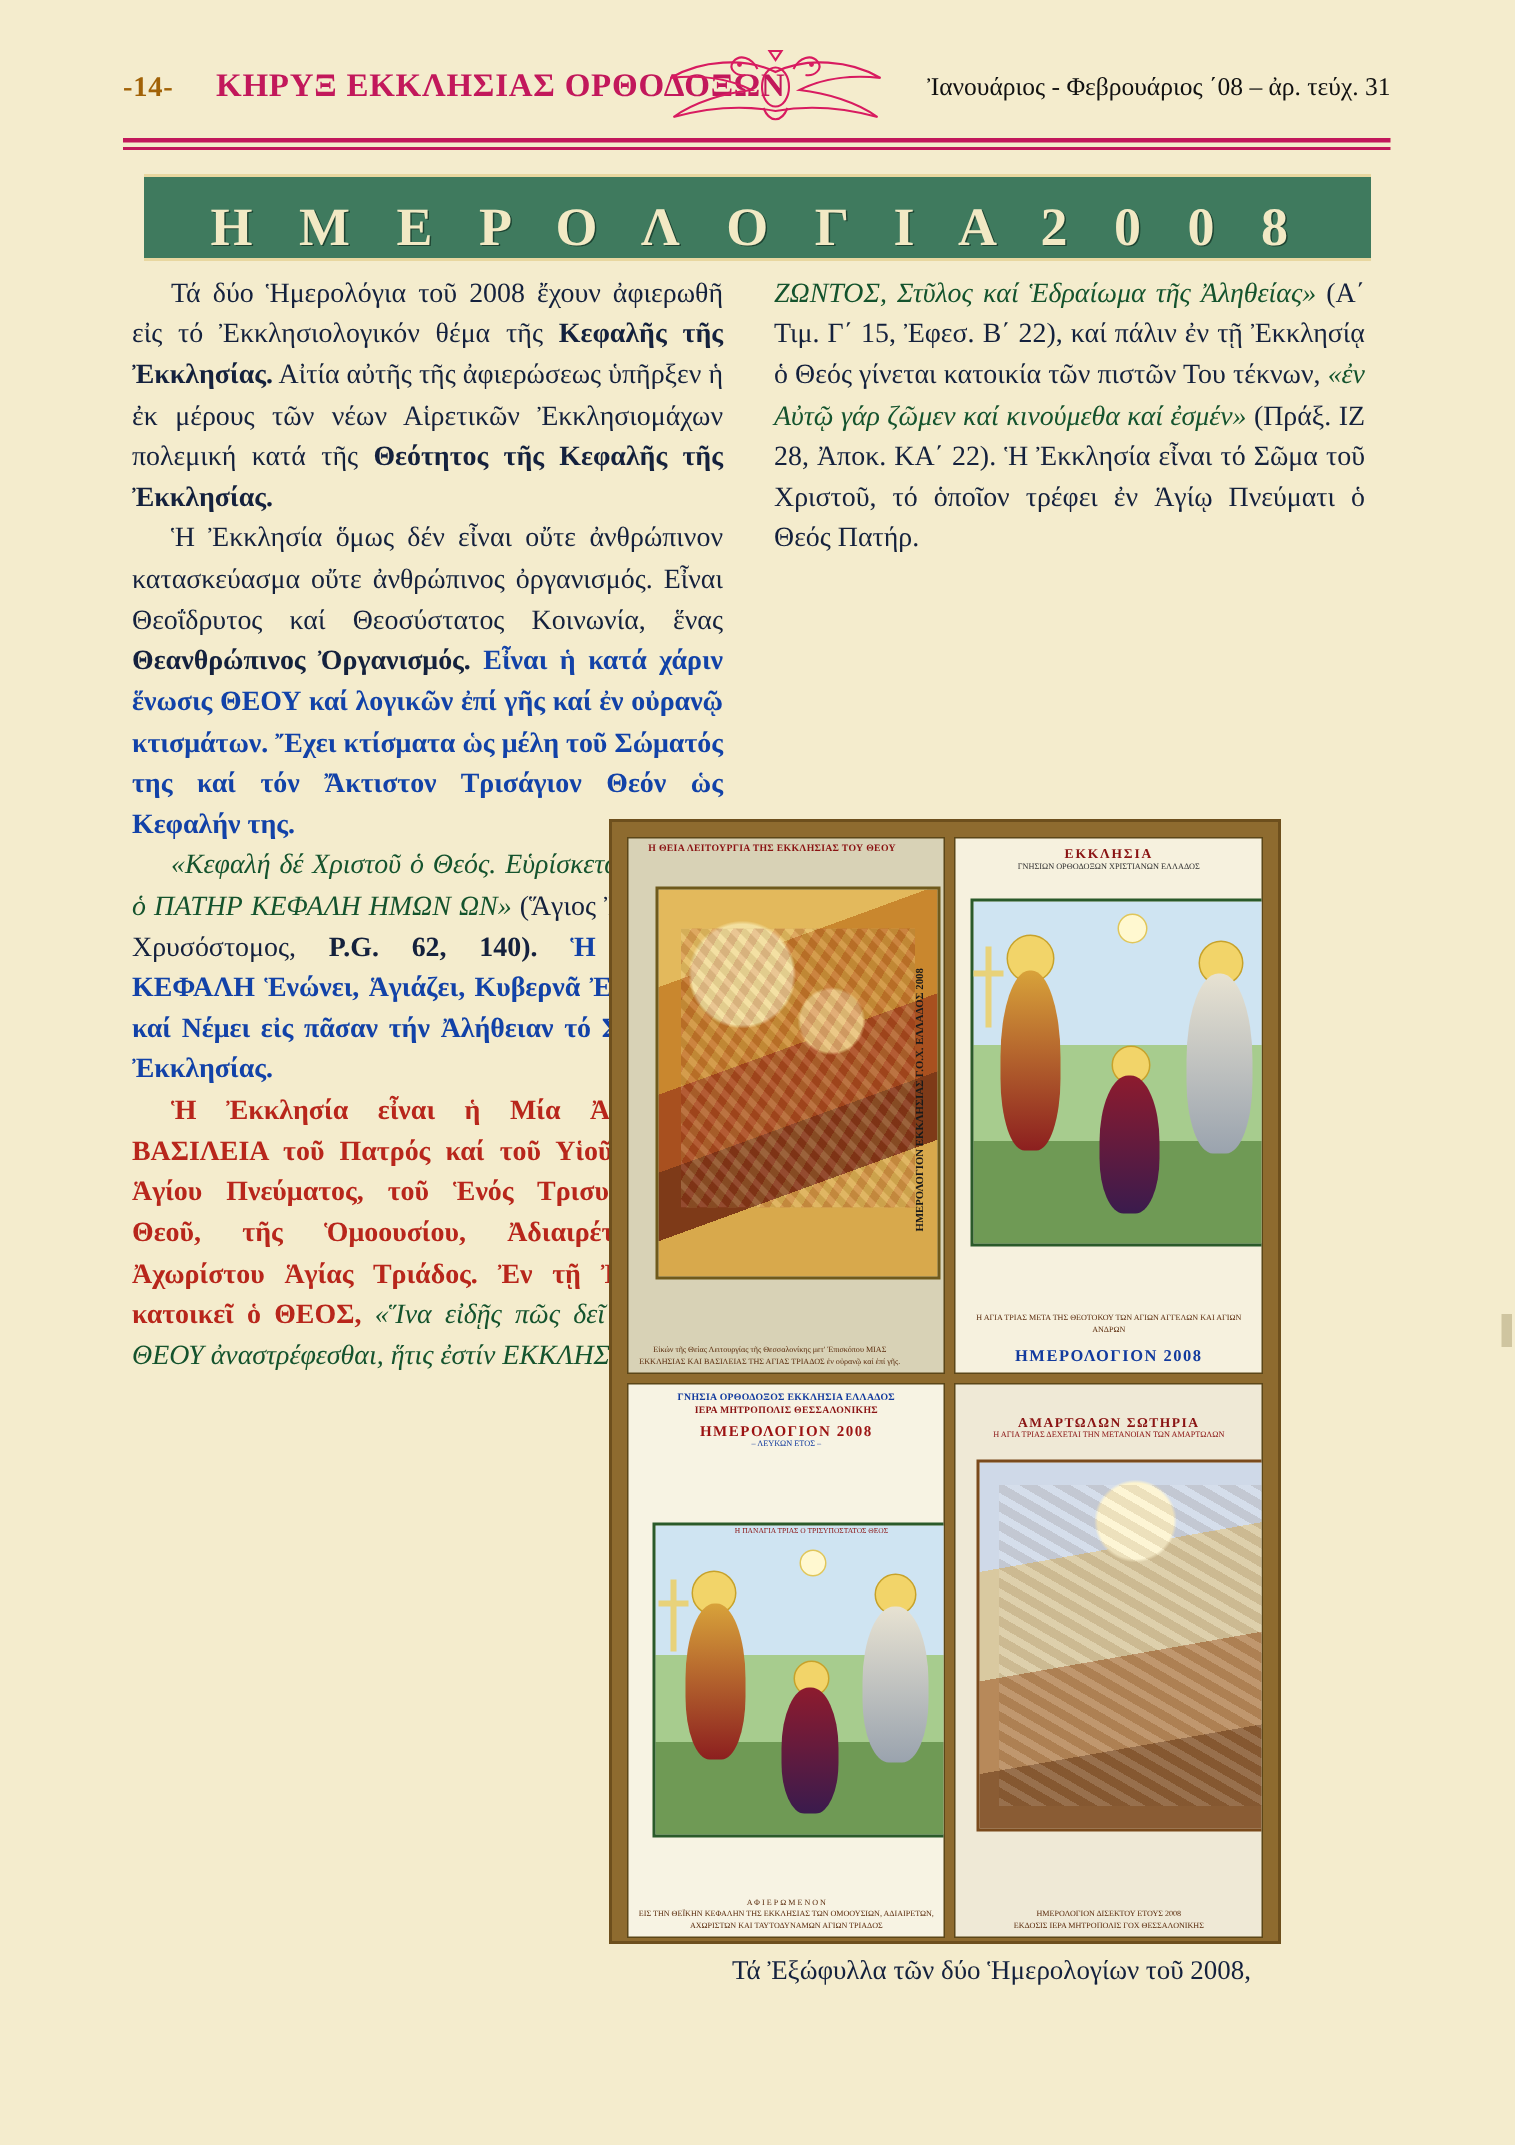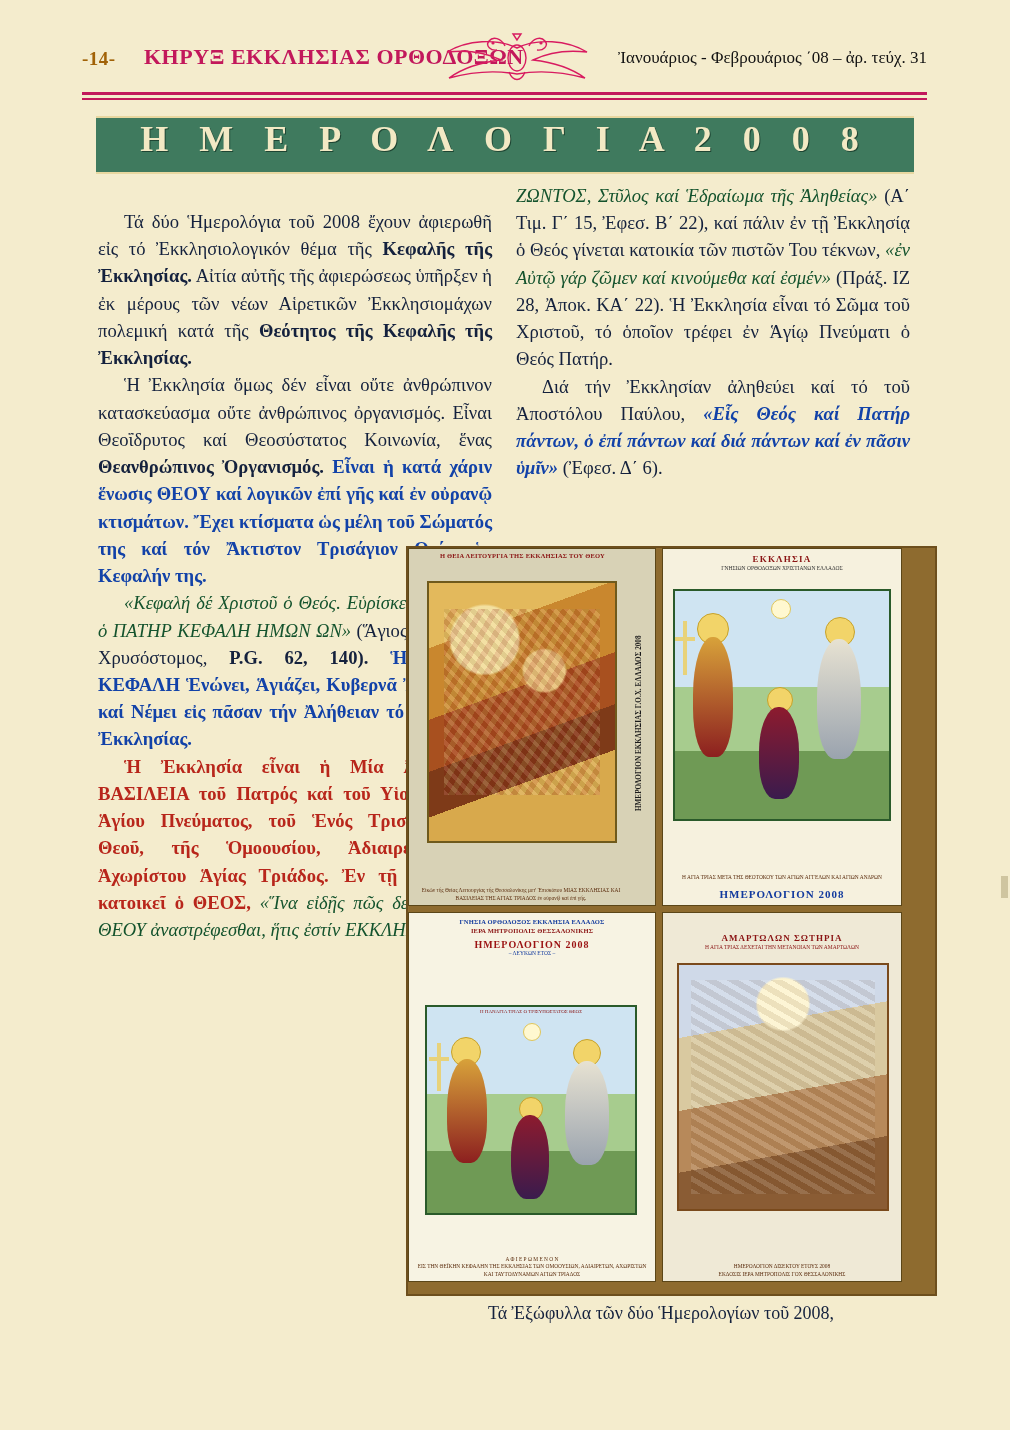--- a/index.html
+++ b/index.html
@@ -82,21 +82,21 @@
   .banner {
     position: absolute;
     left: 96px;
     top: 116px;
     width: 818px;
     height: 54px;
     background: #3f7a5e;
     border-top: 2px solid #e8d7a0;
     border-bottom: 2px solid #e8d7a0;
     display: flex;
-    align-items: flex-start;
+    align-items: flex-end;
     justify-content: center;
   }
   .banner-text {
     color: #f2e9c4;
     font-size: 36px;
     font-weight: bold;
     letter-spacing: 11px;
     white-space: nowrap;
     text-shadow: 1px 1px 0 #1e4533;
   }
@@ -105,42 +105,42 @@
   .col {
     position: absolute;
     top: 182px;
     width: 394px;
     font-size: 18.6px;
     line-height: 1.465;
     text-align: justify;
     color: #14213d;
     hyphens: auto;
   }
-  .col-left { left: 98px; margin-top: 26px; }
+  .col-left { left: 88px; }
   .col-right { left: 516px; }
 
   .col p { margin: 0; text-indent: 26px; }
   .b { font-weight: bold; }
   .blue { color: #1242a8; }
   .blue-b { color: #1242a8; font-weight: bold; }
   .red-i { color: #14532d; font-style: italic; font-weight: normal; }
   .red-b { color: #b8261b; font-weight: bold; }
   .plain { color: #14213d; }
 
   
   .plate {
     position: absolute;
     left: 406px;
     top: 546px;
-    width: 531px;
+    width: 448px;
     height: 750px;
     background: #8e6b2f;
     border: 2px solid #6d4f1d;
     box-sizing: border-box;
-    padding: 0;
+    padding: 10px;
   }
   .plate-row {
     display: flex;
     gap: 6px;
   }
   .plate-row.top { height: 358px; }
   .plate-row.bottom { height: 370px; margin-top: 6px; }
 
   .cal {
     position: relative;
@@ -329,23 +329,20 @@
       <span class="red-i">«Κεφαλή δέ Χριστοῦ ὁ Θεός. Εὑρίσκεται ἄρα καί ὁ ΠΑΤΗΡ ΚΕΦΑΛΗ ΗΜΩΝ ΩΝ»</span><span class="plain"> (Ἅγιος Ἰωάννης ὁ Χρυσόστομος, </span><span class="b">P.G. 62, 140).</span><span class="blue-b"> Ἡ ΘΕΪΚΗ ΚΕΦΑΛΗ Ἑνώνει, Ἁγιάζει, Κυβερνᾶ Ἐξουσιάζει καί Νέμει εἰς πᾶσαν τήν Ἀλήθειαν τό Σῶμα τῆς Ἐκκλησίας.</span>
     </p>
     <p>
       <span class="red-b">Ἡ Ἐκκλησία εἶναι ἡ Μία Ἀδιαίρετος ΒΑΣΙΛΕΙΑ τοῦ Πατρός καί τοῦ Υἱοῦ καί τοῦ Ἁγίου Πνεύματος, τοῦ Ἑνός Τρισυποστάτου Θεοῦ, τῆς Ὁμοουσίου, Ἀδιαιρέτου καί Ἀχωρίστου Ἁγίας Τριάδος. Ἐν τῇ Ἐκκλησίᾳ κατοικεῖ ὁ ΘΕΟΣ, </span><span class="red-i">«Ἵνα εἰδῇς πῶς δεῖ ἐν ΟΙΚΩ ΘΕΟΥ ἀναστρέφεσθαι, ἥτις ἐστίν ΕΚΚΛΗΣΙΑ ΘΕΟΥ</span>
     </p>
   </div>
 
   <div class="col col-right">
     <p style="text-indent:0">
       <span class="red-i">ΖΩΝΤΟΣ, Στῦλος καί Ἑδραίωμα τῆς Ἀληθείας»</span><span class="plain"> (Α΄ Τιμ. Γ΄ 15, Ἐφεσ. Β΄ 22), καί πάλιν ἐν τῇ Ἐκκλησίᾳ ὁ Θεός γίνεται κατοικία τῶν πιστῶν Του τέκνων, </span><span class="red-i">«ἐν Αὐτῷ γάρ ζῶμεν καί κινούμεθα καί ἐσμέν»</span><span class="plain"> (Πράξ. ΙΖ 28, Ἀποκ. ΚΑ΄ 22). Ἡ Ἐκκλησία εἶναι τό Σῶμα τοῦ Χριστοῦ, τό ὁποῖον τρέφει ἐν Ἁγίῳ Πνεύματι ὁ Θεός Πατήρ.</span>
-    </p>
-    <p>
-      <span class="plain">Διά τήν Ἐκκλησίαν ἀληθεύει καί τό τοῦ Ἀποστόλου Παύλου, </span><span class="blue-b" style="font-style:italic">«Εἷς Θεός καί Πατήρ πάντων, ὁ ἐπί πάντων καί διά πάντων καί ἐν πᾶσιν ὑμῖν»</span><span class="plain"> (Ἐφεσ. Δ΄ 6).</span>
     </p>
   </div>
 
   <div class="plate">
 
     <div class="plate-row top">
 
       <div class="cal cal-a">
         <div class="cal-title" style="padding-right:22px">Η ΘΕΙΑ ΛΕΙΤΟΥΡΓΙΑ ΤΗΣ ΕΚΚΛΗΣΙΑΣ ΤΟΥ ΘΕΟΥ</div>
         <div class="art art-a"></div>

